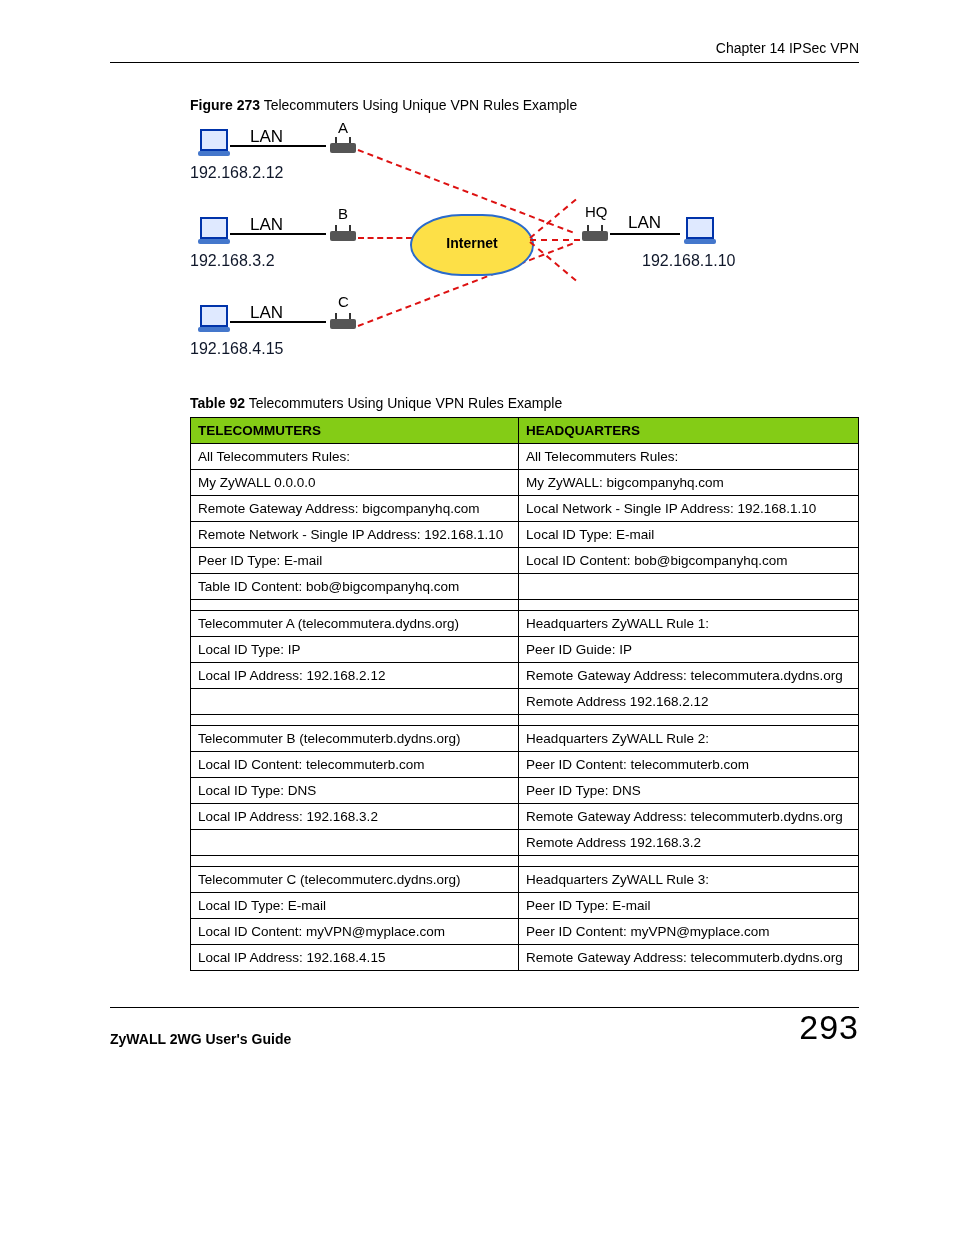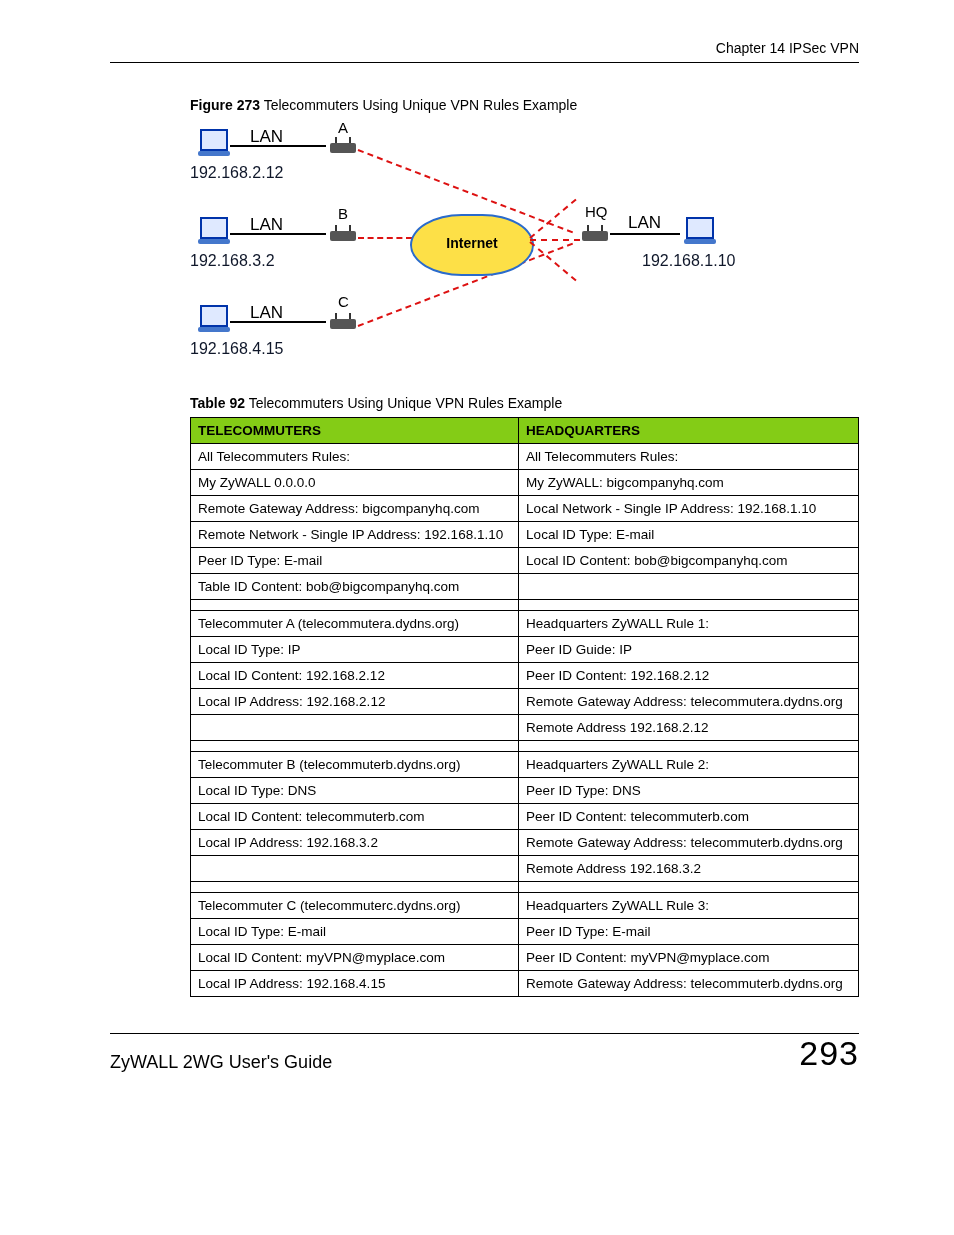--- a/index.html
+++ b/index.html
@@ -103,21 +103,21 @@
   }
   
   .page-footer {
     display: flex;
     justify-content: space-between;
     align-items: flex-end;
     margin-top: 36px;
     border-top: 1.5px solid #000;
     padding-top: 0;
   }
-  .page-footer .guide { font-size: 18px; padding-top: 18px; }
+  .page-footer .guide { font-size: 14px; padding-top: 18px; font-weight: bold; }
   .page-footer .pnum {
     font-size: 34px;
     font-weight: normal;
     letter-spacing: 1px;
   }
   
   table.vpn-table {
     border-collapse: collapse;
     width: 100%;
     font-size: 13.5px;
@@ -255,46 +255,42 @@
           </tr>
           <tr>
             <td>Telecommuter A (telecommutera.dydns.org)</td>
             <td>Headquarters ZyWALL Rule 1:</td>
           </tr>
           <tr>
             <td>Local ID Type: IP</td>
             <td>Peer ID Guide: IP</td>
           </tr>
           <tr>
-            <td>Local ID Content: 192.168.2.12</td>
-            <td>Peer ID Content: 192.168.2.12</td>
-          </tr>
-          <tr>
             <td>Local IP Address: 192.168.2.12</td>
             <td>Remote Gateway Address: telecommutera.dydns.org</td>
           </tr>
           <tr>
             <td></td>
             <td>Remote Address 192.168.2.12</td>
           </tr>
           <tr class="spacer">
             <td></td>
             <td></td>
           </tr>
           <tr>
             <td>Telecommuter B (telecommuterb.dydns.org)</td>
             <td>Headquarters ZyWALL Rule 2:</td>
           </tr>
           <tr>
+            <td>Local ID Content: telecommuterb.com</td>
+            <td>Peer ID Content: telecommuterb.com</td>
+          </tr>
+          <tr>
             <td>Local ID Type: DNS</td>
             <td>Peer ID Type: DNS</td>
-          </tr>
-          <tr>
-            <td>Local ID Content: telecommuterb.com</td>
-            <td>Peer ID Content: telecommuterb.com</td>
           </tr>
           <tr>
             <td>Local IP Address: 192.168.3.2</td>
             <td>Remote Gateway Address: telecommuterb.dydns.org</td>
           </tr>
           <tr>
             <td></td>
             <td>Remote Address 192.168.3.2</td>
           </tr>
           <tr class="spacer">

